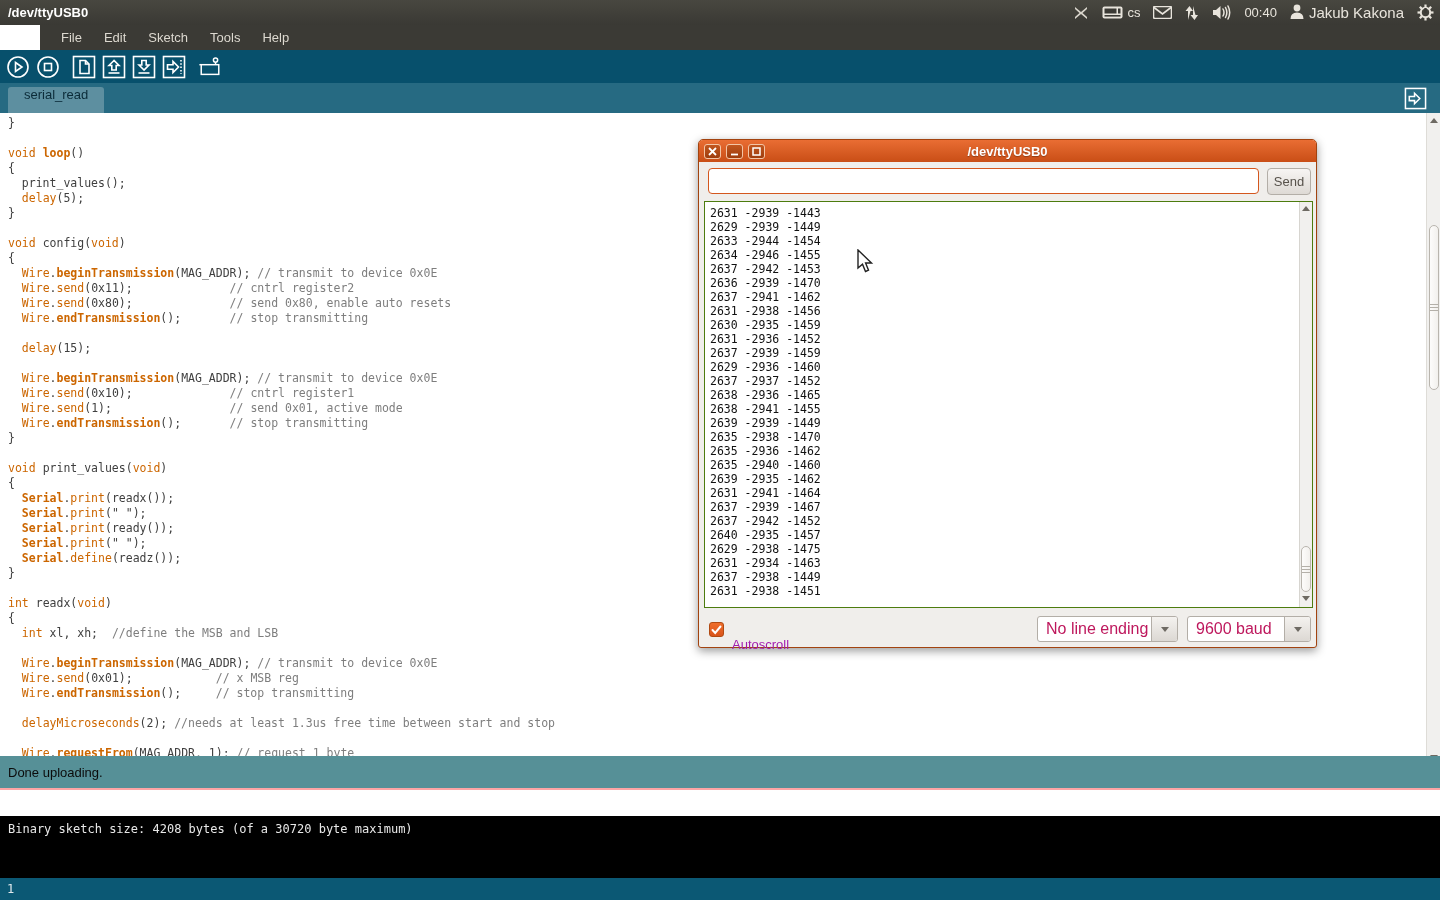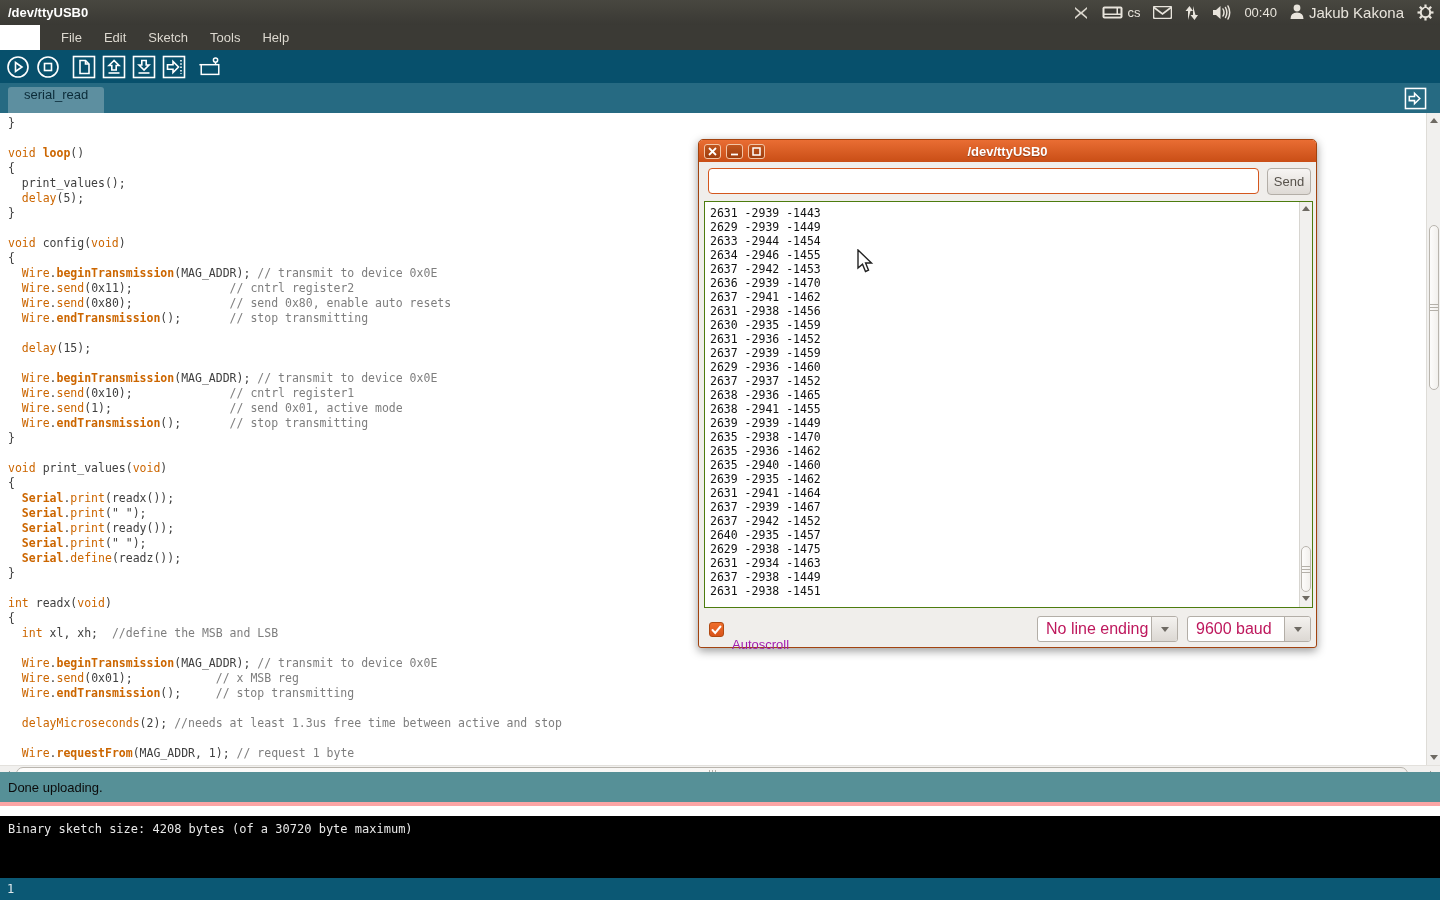--- a/index.html
+++ b/index.html
@@ -58,23 +58,23 @@
 
   #ide-vscroll { position:absolute; left:1426px; top:113px; width:14px; height:652px; }
   #ide-vthumb { position:absolute; left:2px; top:112px; width:10px; height:165px;
                 display:flex; align-items:center; justify-content:center; }
   #ide-hscroll { position:absolute; left:0; top:765px; width:1440px; height:17px;
                  background:#f1f0ee; border-top:1px solid #e3e1dd; }
   #ide-hthumb { position:absolute; left:16px; top:1px; width:1392px; height:14px;
                 display:flex; align-items:center; justify-content:center; }
 
   
-  #statusbar { position:absolute; left:0; top:772px; width:1440px; height:34px;
+  #statusbar { position:absolute; left:0; top:756px; width:1440px; height:34px;
                background:#569097; color:#0b0b0b; font-size:13px;
-               display:flex; align-items:center; padding-left:8px; border-bottom:4px solid #fca5a5; }
+               display:flex; align-items:center; padding-left:8px; border-bottom:2px solid #fca5a5; }
   #console { position:absolute; left:0; top:816px; width:1440px; height:62px; background:#000;
              color:#e8e8e8; font-family:"DejaVu Sans Mono", monospace; font-size:12px; padding:6px 8px; }
   #footer { position:absolute; left:0; top:878px; width:1440px; height:22px; background:#0b5874;
             color:#dfe8ec; font-family:"DejaVu Sans Mono", monospace; font-size:12px;
             display:flex; align-items:center; padding-left:7px; }
 
   
   #serial-window { position:absolute; left:698px; top:139px; width:619px; height:509px;
                    background:#f0eeeb; border:1px solid #a2430f; border-radius:5px 5px 3px 3px;
                    box-shadow:0 3px 10px rgba(0,0,0,.4); }
@@ -299,21 +299,21 @@
 }
  
 <span class="kw">int</span> readx(<span class="kw">void</span>)
 {
   <span class="kw">int</span> xl, xh;  <span class="cm">//define the MSB and LSB</span>
  
   <span class="kw">Wire</span>.<b class="kw">beginTransmission</b>(MAG_ADDR); <span class="cm">// transmit to device 0x0E</span>
   <span class="kw">Wire</span>.<span class="kw">send</span>(0x01);            <span class="cm">// x MSB reg</span>
   <span class="kw">Wire</span>.<b class="kw">endTransmission</b>();     <span class="cm">// stop transmitting</span>
  
-  <span class="kw">delayMicroseconds</span>(2); <span class="cm">//needs at least 1.3us free time between active and stop</span>
+  <span class="kw">delayMicroseconds</span>(2); <span class="cm">//needs at least 1.3us free time between start and stop</span>
  
   <span class="kw">Wire</span>.<b class="kw">requestFrom</b>(MAG_ADDR, 1); <span class="cm">// request 1 byte</span></div>
 </div>
 
 <div id="ide-vscroll" class="sb-track-v">
   <div class="arr up abs" style="left:3px; top:5px;"></div>
   <div id="ide-vthumb" class="sb-thumb">
     <span class="grip-h">
         <i></i>
         <i></i>

